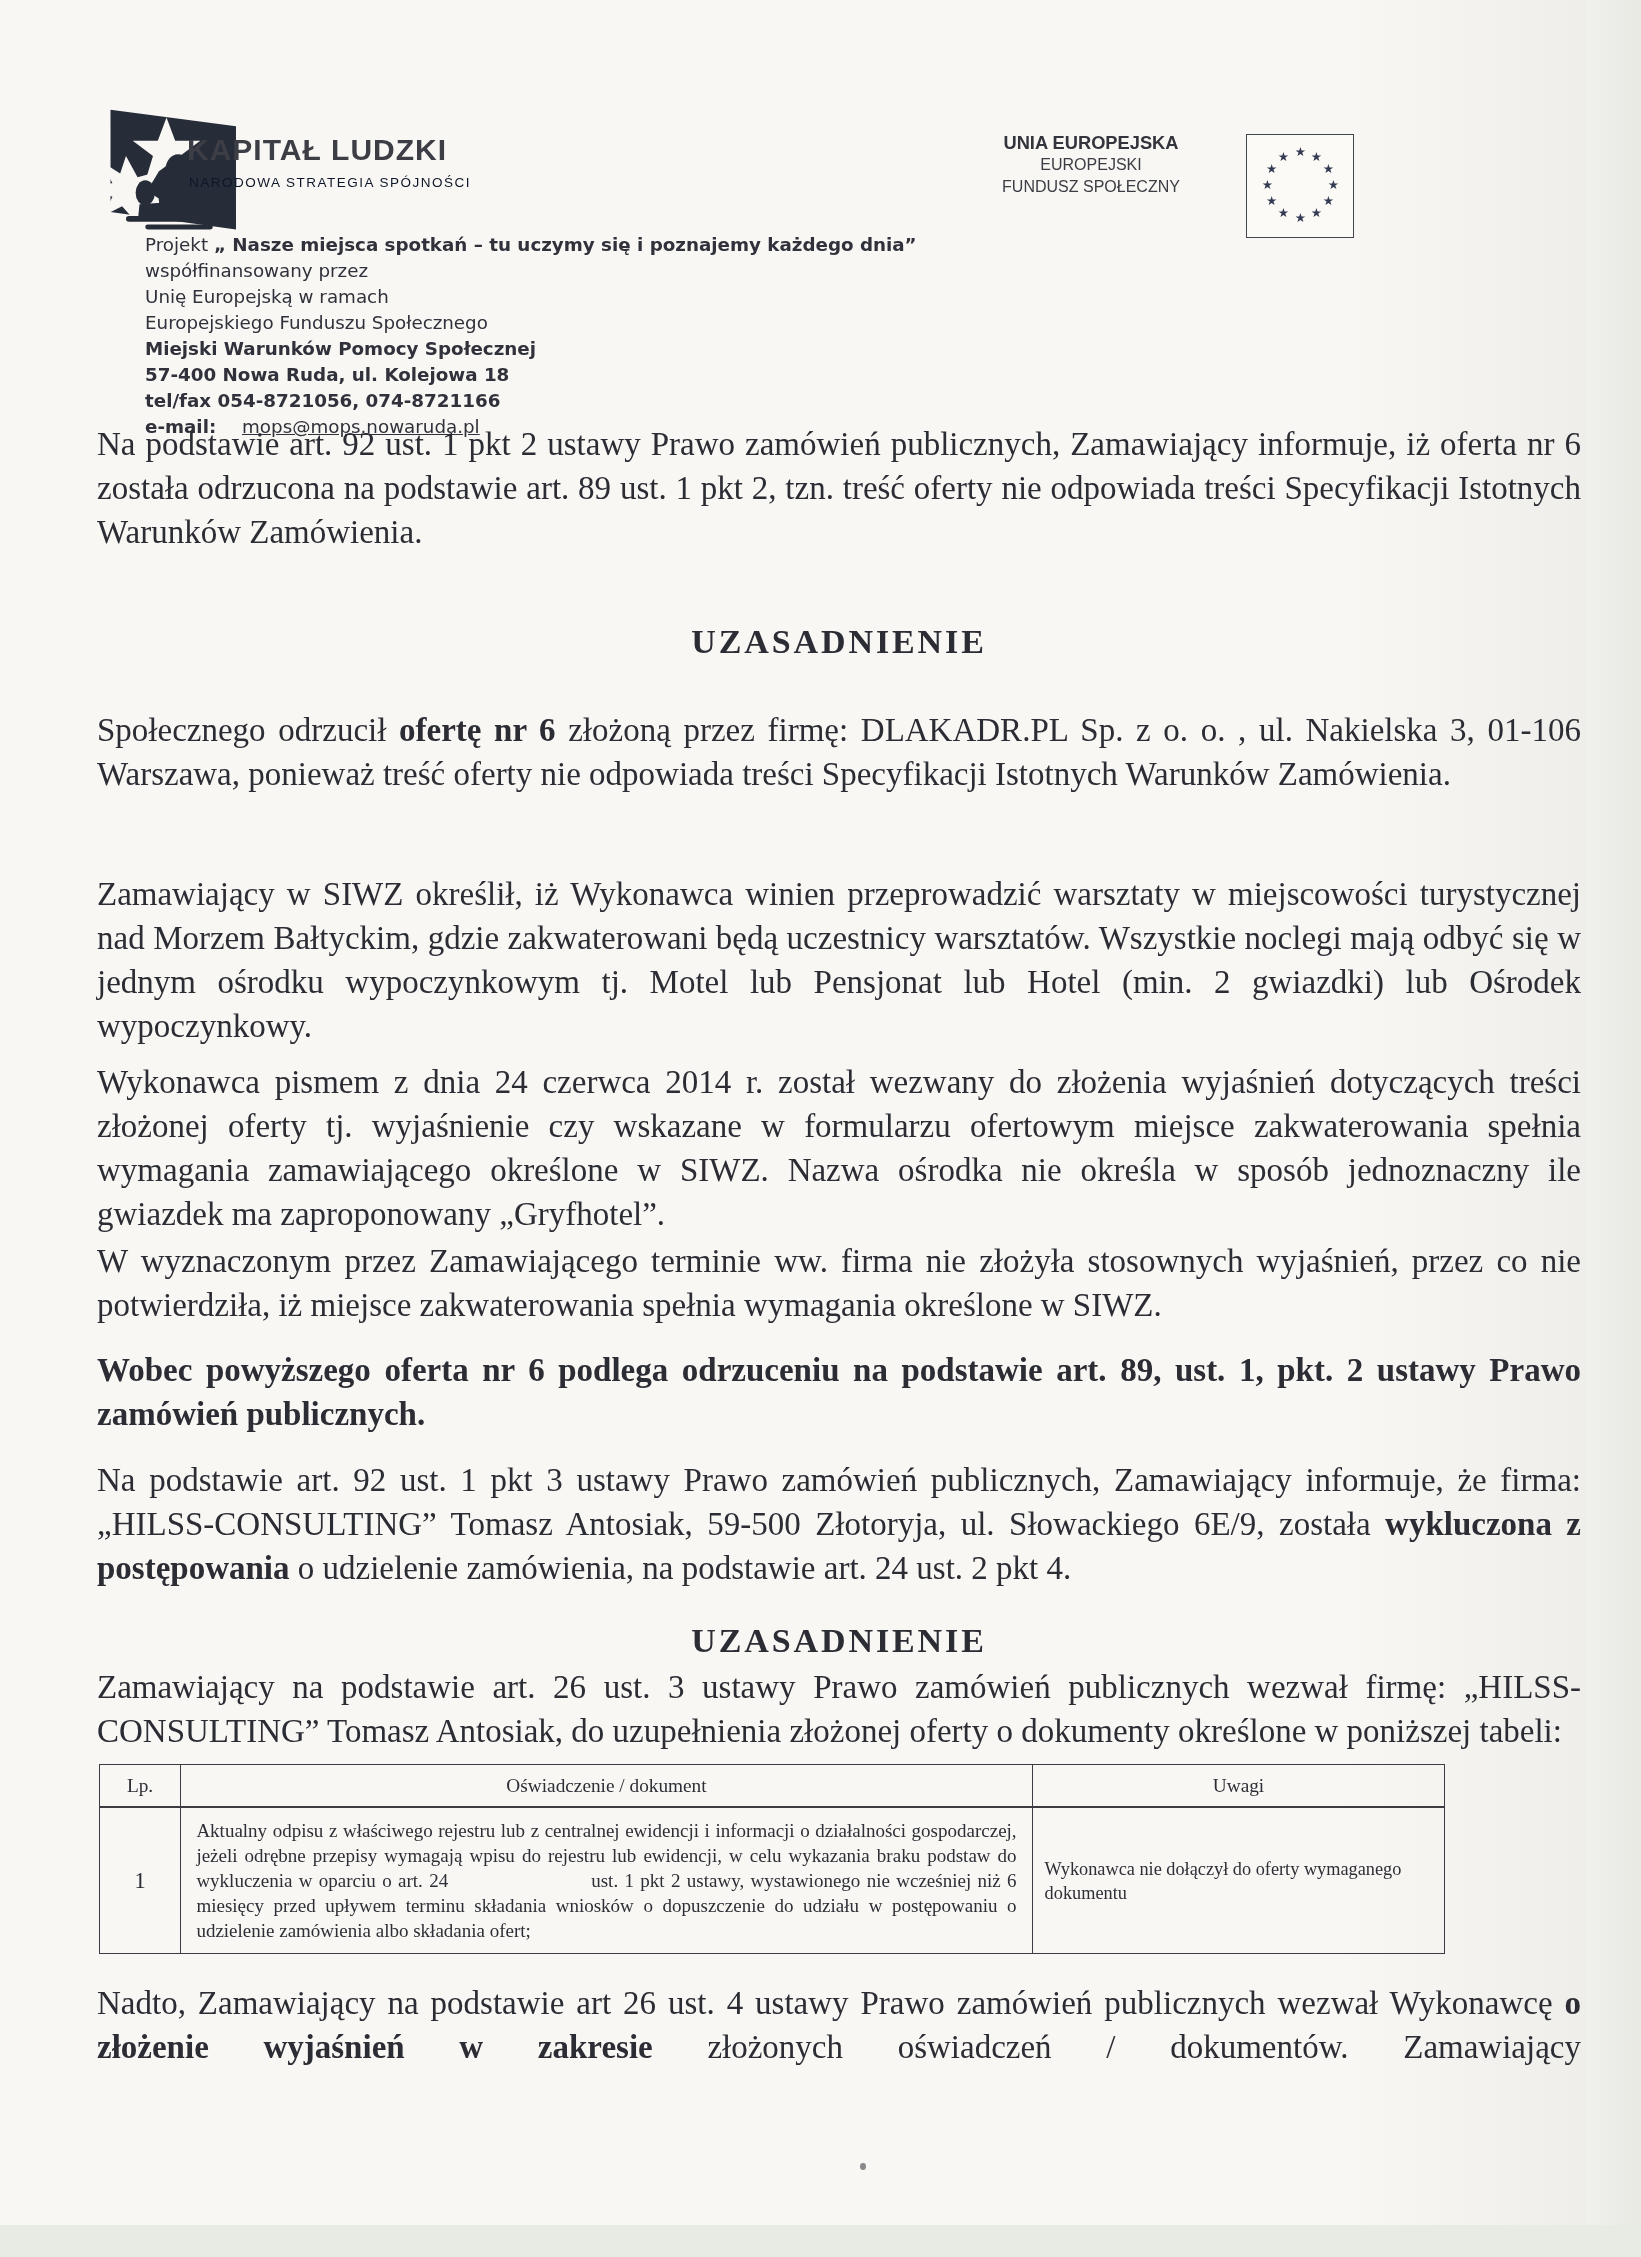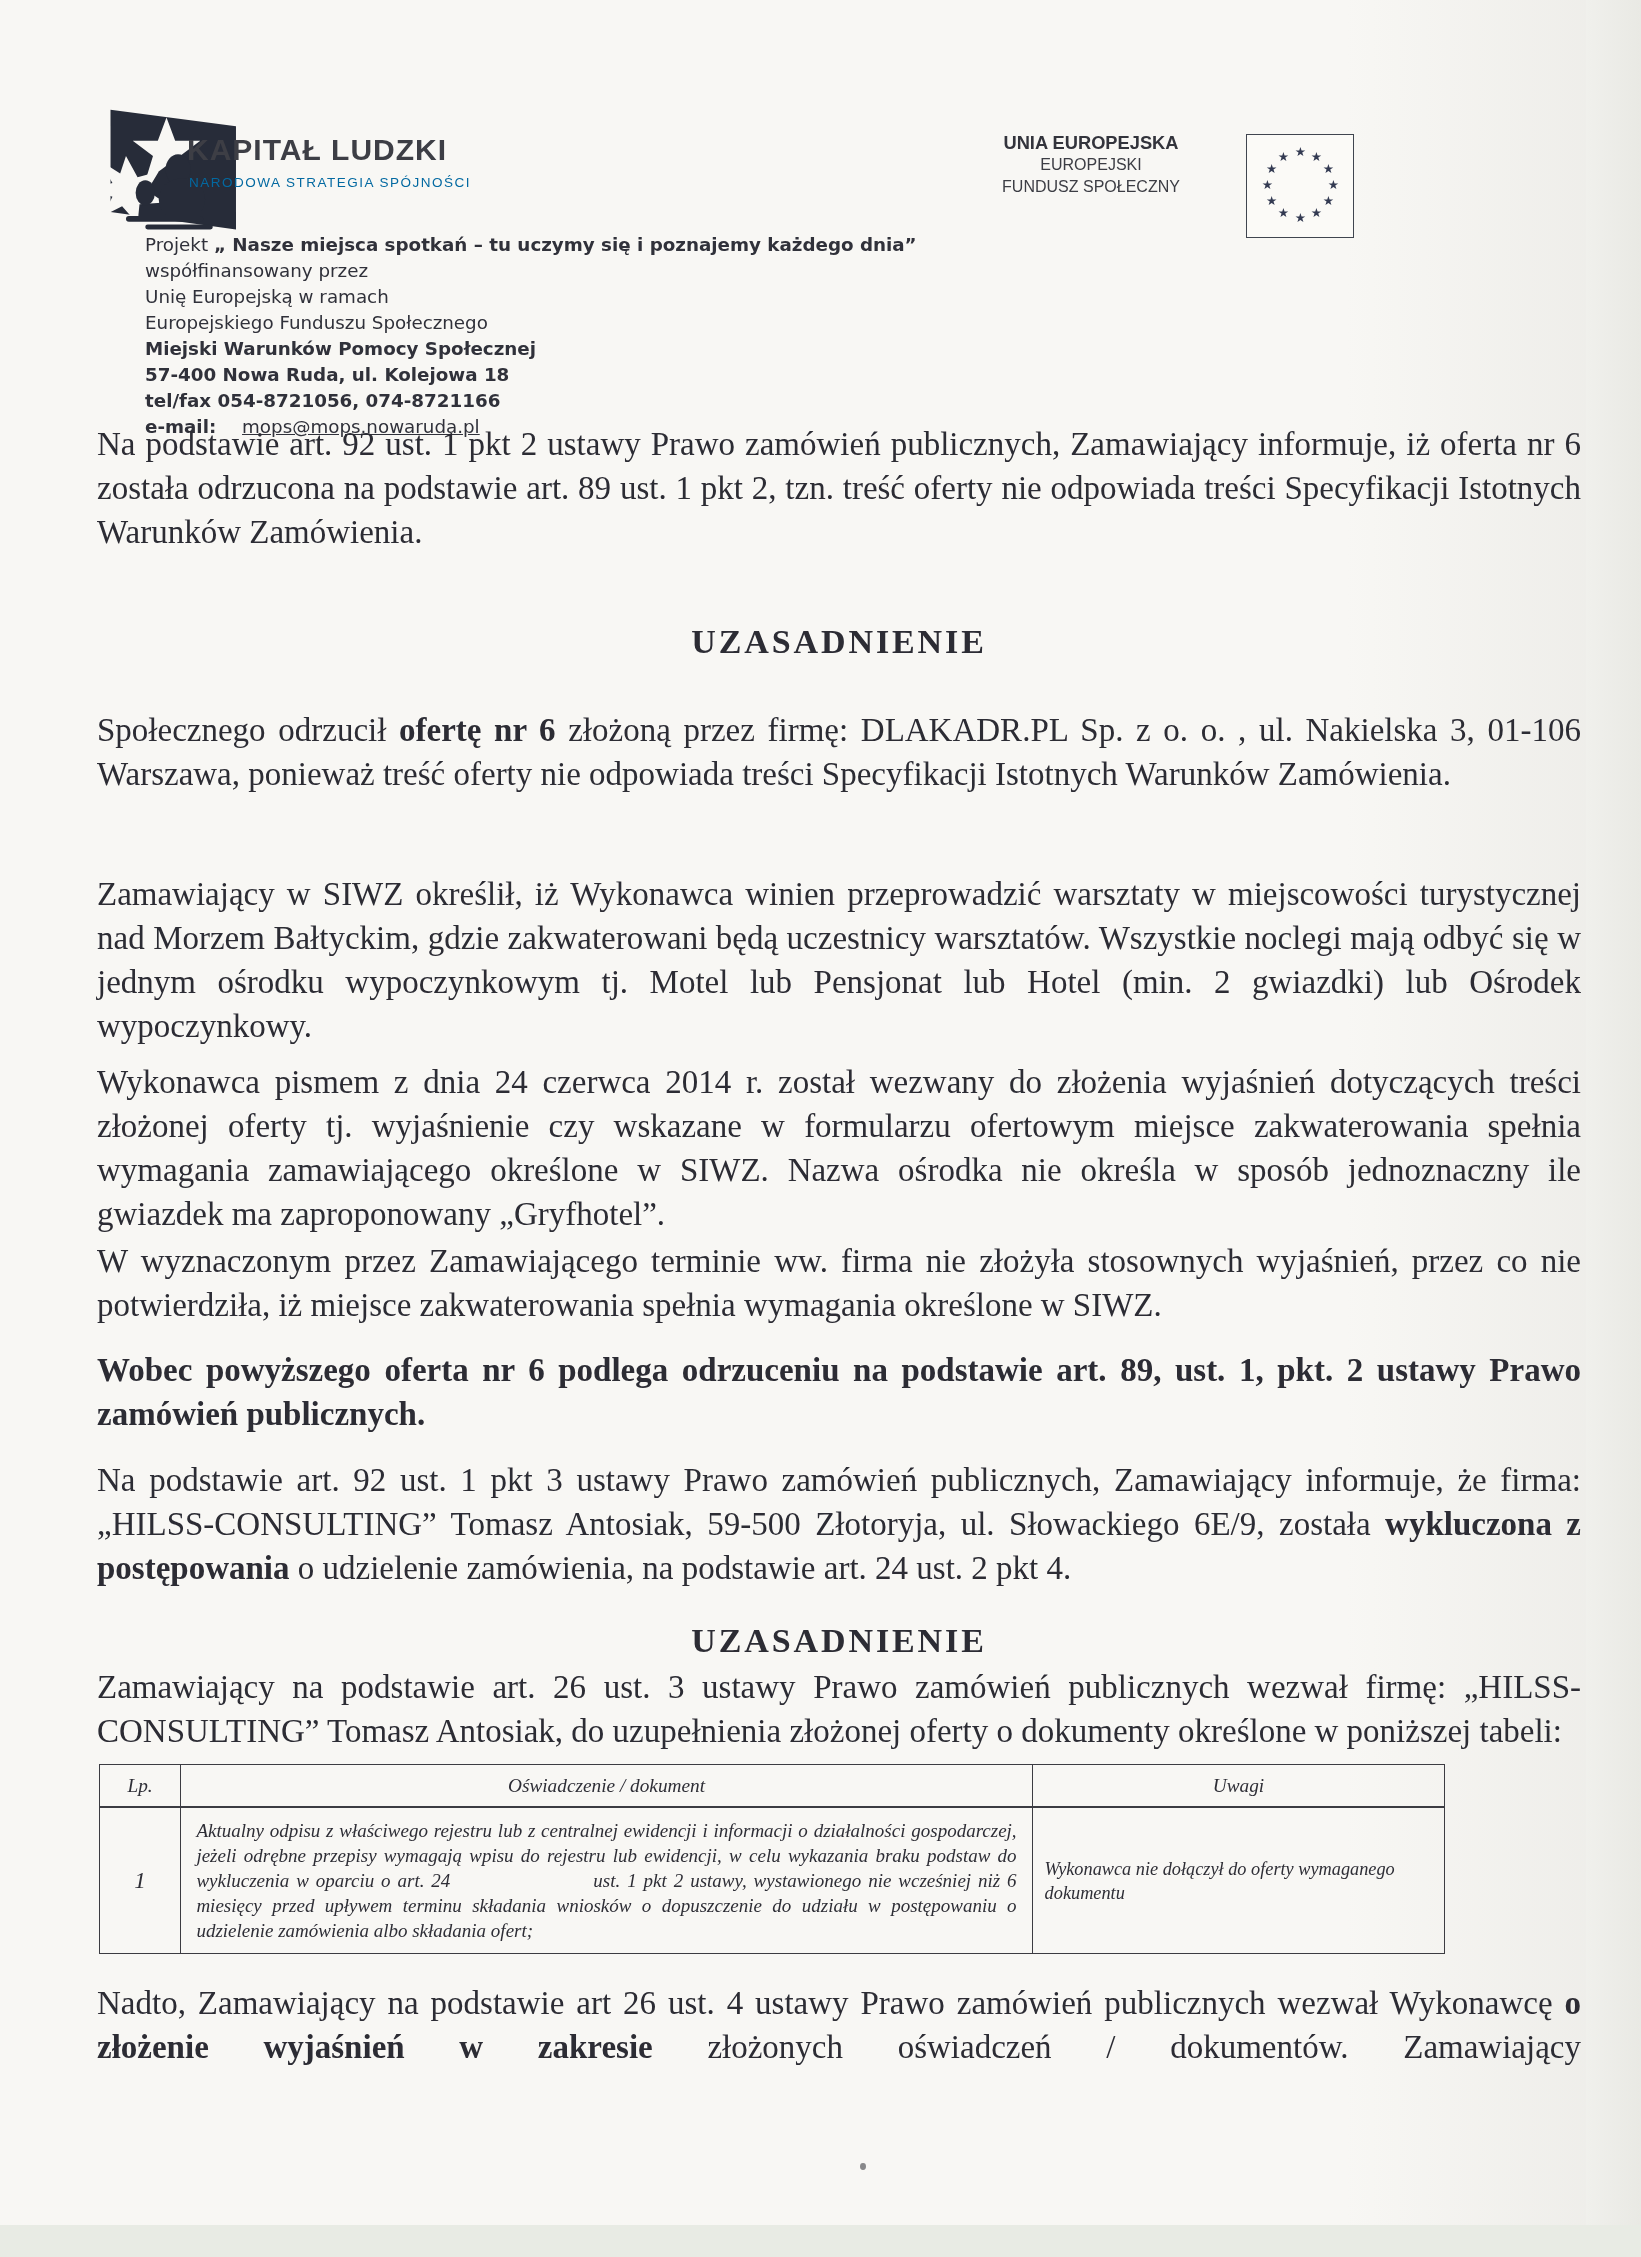--- a/index.html
+++ b/index.html
@@ -18,21 +18,21 @@
     background:linear-gradient(90deg,#f0f0ec, #e9e9e4);}
   .edge-bottom{position:absolute;left:0;bottom:0;width:100%;height:32px;background:#e8ebe4;}
 
   
   .kl-logo{position:absolute;left:70px;top:100px;width:193px;height:145px;}
   .kl-title{position:absolute;left:187px;top:133px;
     font-family:"Liberation Sans",sans-serif;font-weight:bold;
     font-size:30px;letter-spacing:1px;color:#3d3e45;}
   .kl-sub{position:absolute;left:189px;top:175px;
     font-family:"Liberation Sans",sans-serif;font-size:13.5px;
-    letter-spacing:1.5px;color:#0369a1;}
+    letter-spacing:1.5px;color:#0f172a;}
   .eu-text{position:absolute;left:946px;top:132px;width:290px;text-align:center;
     font-family:"Liberation Sans",sans-serif;color:#33343c;line-height:22px;}
   .eu-text .l1{font-weight:bold;font-size:18.3px;}
   .eu-text .l2,.eu-text .l3{font-size:16px;color:#3c3d44;}
   .eu-box{position:absolute;left:1246px;top:134px;width:106px;height:102px;
     border:1.9px solid #40454f;background:#fbfaf7;}
   .eu-box .star{position:absolute;font-size:12.6px;color:#333a52;line-height:12.6px;width:12.6px;height:12.6px;text-align:center;}
 
   
   .proj{position:absolute;left:145px;top:232px;width:1004px;text-align:left;
@@ -45,21 +45,21 @@
     font-size:33px;line-height:44px;text-align:justify;}
   .para .b{font-weight:bold;}
   .bold-para{font-weight:bold;}
   .force-just{text-align-last:justify;}
   .heading{position:absolute;left:97px;width:1484px;text-align:center;
     font-size:34px;font-weight:bold;letter-spacing:2.9px;}
 
   
   .doc-table{position:absolute;left:99px;top:1764px;width:1346px;
     border-collapse:collapse;font-size:19px;color:#2e2e36;}
-  .doc-table th,.doc-table td{border:1.9px solid #3c3c42;font-style:italic;}
+  .doc-table th,.doc-table td{border:1.9px solid #3c3c42;}
   .doc-table th{font-weight:normal;font-size:19.3px;text-align:center;padding:9.7px 5.8px;border-bottom-width:2.9px;}
   .doc-table .col-lp{width:81px;}
   .doc-table .col-doc{width:852px;}
   .doc-table td.lp{text-align:center;font-size:23px;}
   .doc-table td.doc{padding:9.7px 15.4px;text-align:justify;line-height:25px;}
   .doc-table td.uwagi{padding:7.7px 11.6px;font-size:18.3px;line-height:24px;vertical-align:middle;}
   .gap{display:inline-block;width:143px;}
 
   .speck{position:absolute;left:860px;top:2163px;width:5.8px;height:6.8px;border-radius:50%;background:#88888a;}
 </style>

